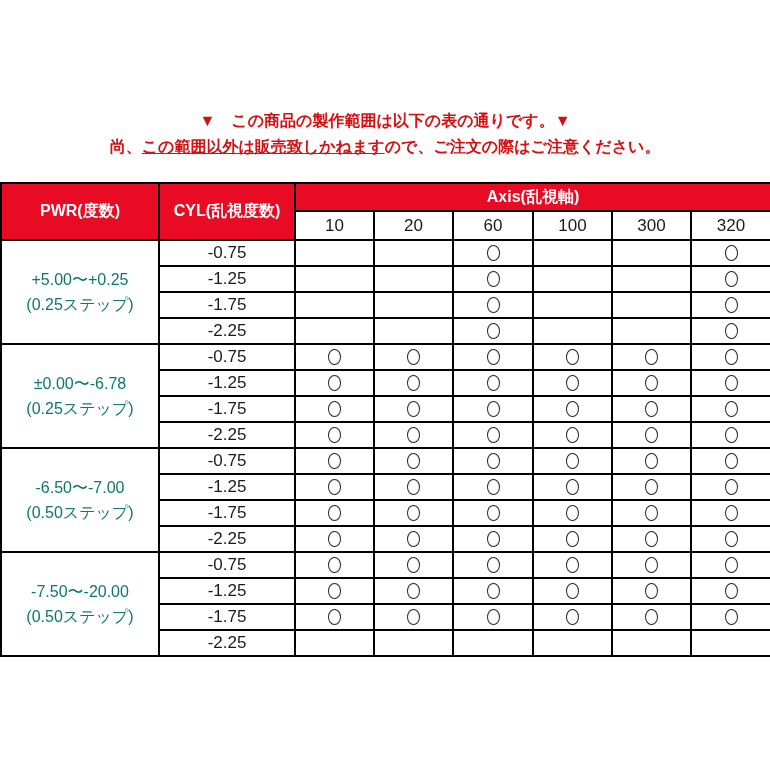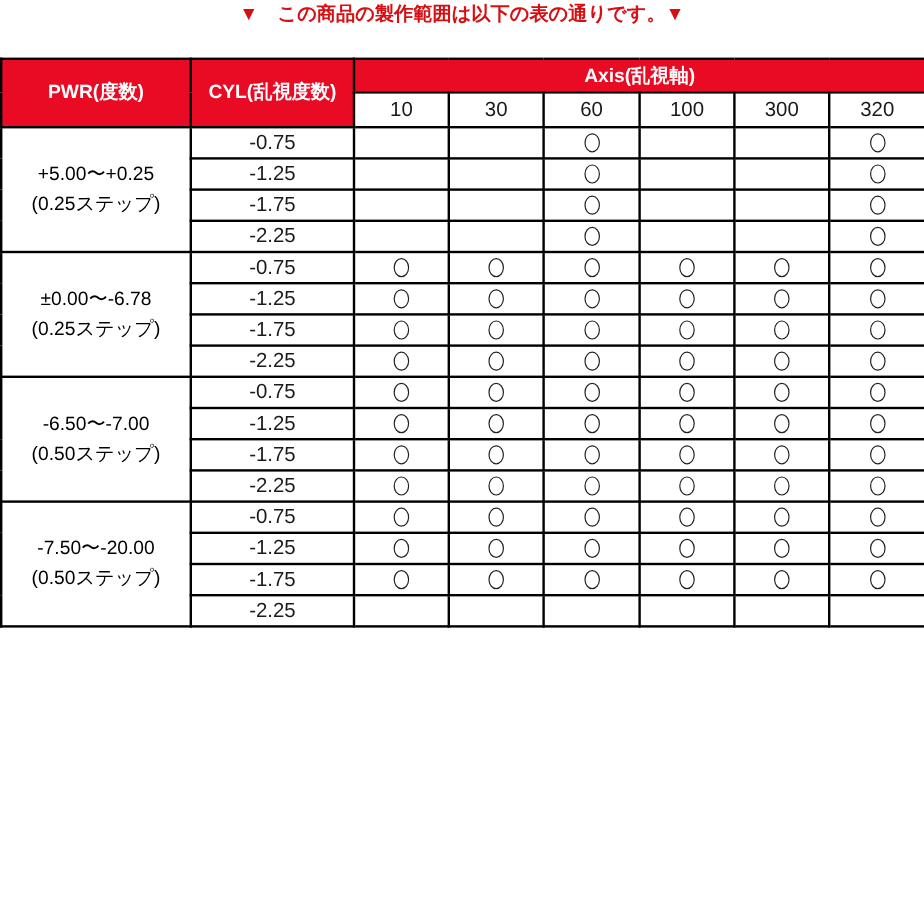--- a/index.html
+++ b/index.html
@@ -5,20 +5,21 @@
   html, body {
     margin: 0;
     padding: 0;
     background: #ffffff;
     width: 770px;
     height: 770px;
     font-family: "Liberation Sans", "DejaVu Sans", sans-serif;
     overflow: hidden;
   }
   .notice {
+    margin-top: 108px;
     text-align: center;
     color: #d70f12;
     font-weight: bold;
     font-size: 16px;
     line-height: 26px;
   }
   .notice .u { text-decoration: underline; }
 
   table.spec {
     width: 770px;
@@ -42,21 +43,21 @@
   }
   th.axis-num {
     background: #ffffff;
     color: #1a1a1a;
     font-size: 17px;
     font-weight: normal;
     height: 27px;
   }
   td.pwr-cell {
     font-size: 16px;
-    color: #000000;
+    color: #0f766e;
     background: #ffffff;
     margin-top: 28px;
   }
   td.pwr-cell div { line-height: 25px; }
   td.cyl-cell, td.mark-cell {
     height: 24px;
     font-size: 17px;
     color: #1a1a1a;
     background: #ffffff;
   }
@@ -69,20 +70,21 @@
     box-sizing: border-box;
     vertical-align: middle;
     margin-top: -2px;
   }
 </style>
 </head>
 <body>
 
 <div class="notice">
   <div>▼　この商品の製作範囲は以下の表の通りです。▼</div>
+  <div><span>尚、</span><span class="u">この範囲以外は販売致しかねます</span><span>ので、ご注文の際はご注意ください。</span></div>
 </div>
 
 <table class="spec">
   <colgroup>
     <col style="width:158px">
     <col style="width:136px">
     <col style="width:79px">
       <col style="width:79px">
       <col style="width:80px">
     <col style="width:79px">
@@ -90,21 +92,21 @@
       <col style="width:80px">
   </colgroup>
   <thead>
     <tr>
       <th class="red" rowspan="2">PWR(度数)</th>
       <th class="red" rowspan="2">CYL(乱視度数)</th>
       <th class="red" colspan="6">Axis(乱視軸)</th>
     </tr>
     <tr id="axis-row">
         <th class="axis-num">10</th>
-        <th class="axis-num">30</th>
+        <th class="axis-num">20</th>
         <th class="axis-num">60</th>
         <th class="axis-num">100</th>
         <th class="axis-num">300</th>
         <th class="axis-num">320</th>
       </tr>
   </thead>
   <tbody id="table-body">
       <tr>
         <td rowspan="4" class="pwr-cell">
           <div>+5.00〜+0.25</div>

